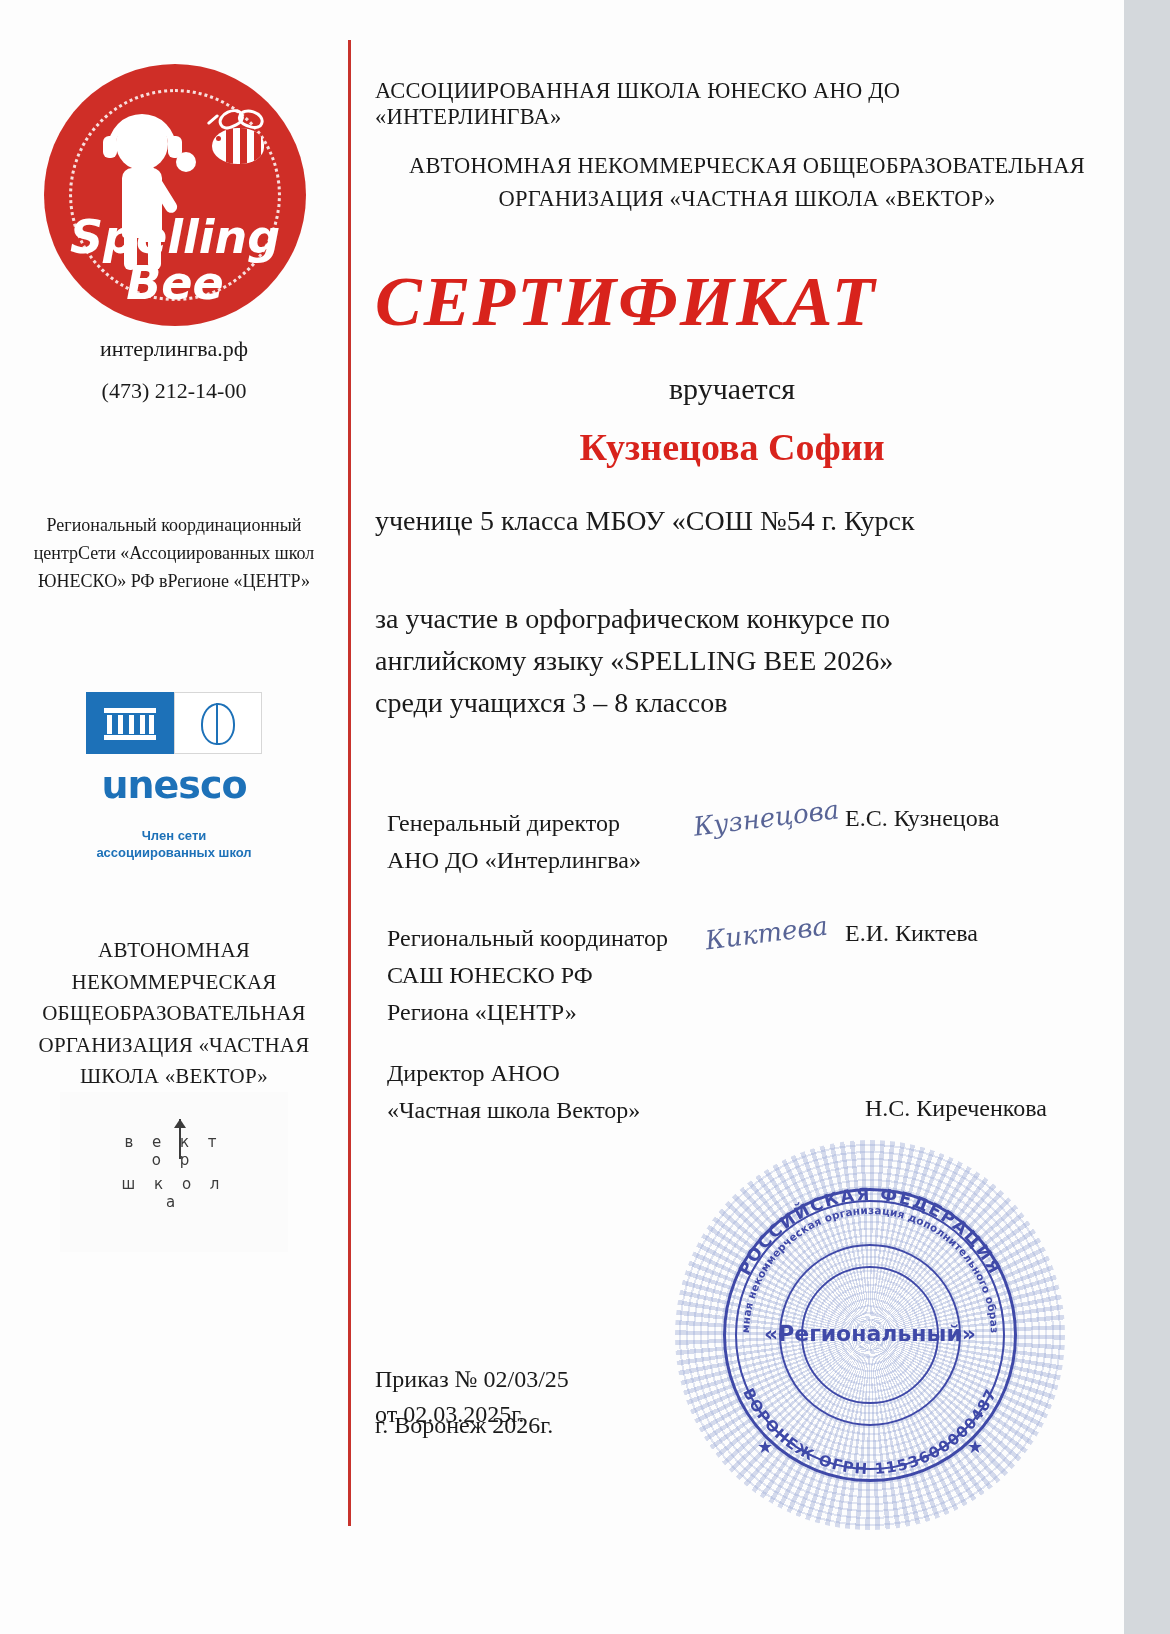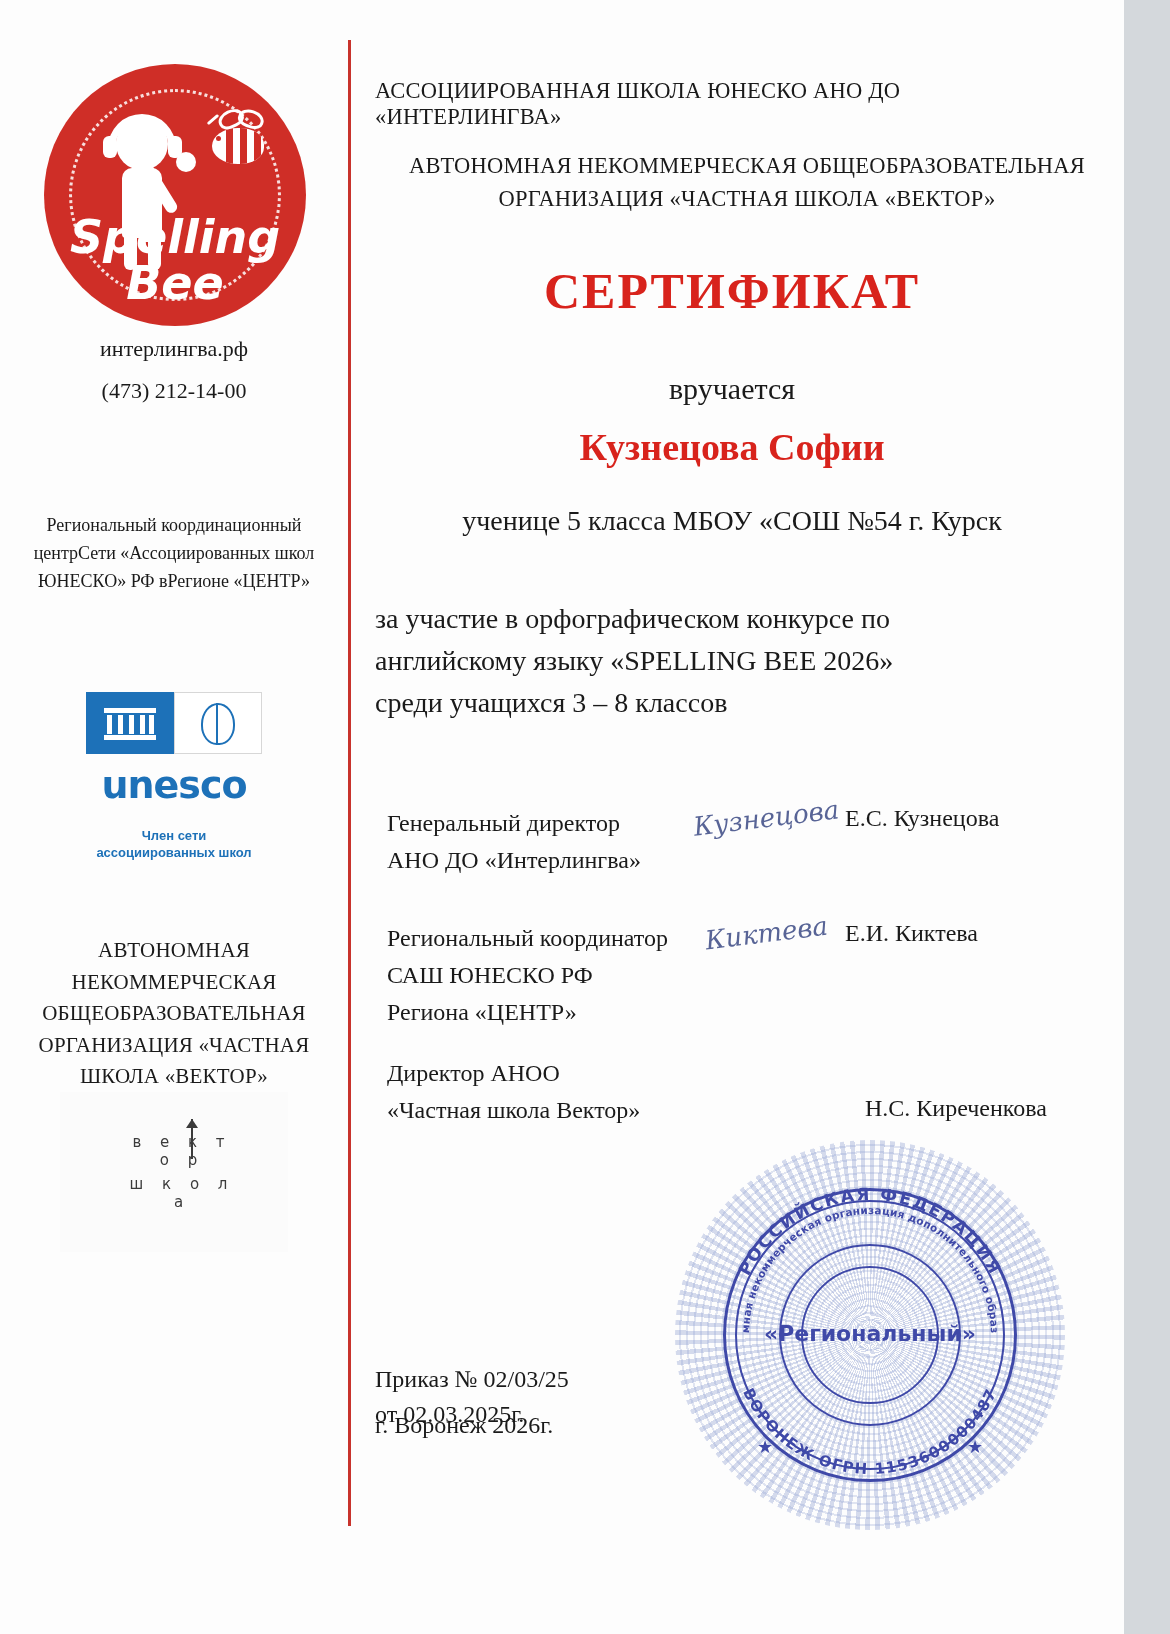--- a/index.html
+++ b/index.html
@@ -360,21 +360,20 @@
     background: #fbfbfb;
   }
   .vector-mark {
     position: absolute;
     left: 50%;
     top: 50%;
     transform: translate(-50%, -50%);
     text-align: center;
     font-family: "DejaVu Sans", sans-serif;
     color: #3b3b3b;
-    margin-left: 8px;
   }
   .vector-mark .v1 {
     font-size: 15px;
     letter-spacing: 7px;
   }
   .vector-mark .v2 {
     font-size: 15px;
     letter-spacing: 7px;
     margin-top: 6px;
   }
@@ -420,25 +419,25 @@
     text-align: center;
     font-size: 22.5px;
     line-height: 1.45;
     letter-spacing: .2px;
   }
   .title {
     position: absolute;
     left: 0;
     top: 262px;
     width: 714px;
-    text-align: center;
-    font-size: 50px;
+    font-size: 70px;
     font-weight: bold;
     color: #d8231c;
     letter-spacing: 2px;
+    font-style: italic;
   }
   .awarded {
     position: absolute;
     left: 0;
     top: 372px;
     width: 714px;
     text-align: center;
     font-size: 30px;
   }
   .recipient {
@@ -449,21 +448,21 @@
     text-align: center;
     font-size: 38px;
     font-weight: bold;
     color: #d8231c;
   }
   .recipient-info {
     position: absolute;
     left: 0;
     top: 505px;
     width: 714px;
-    text-align: center;
+    text-align: left;
     font-size: 28px;
   }
   .reason {
     position: absolute;
     left: 0;
     top: 598px;
     width: 714px;
     text-align: left;
     font-size: 28px;
     line-height: 1.5;

